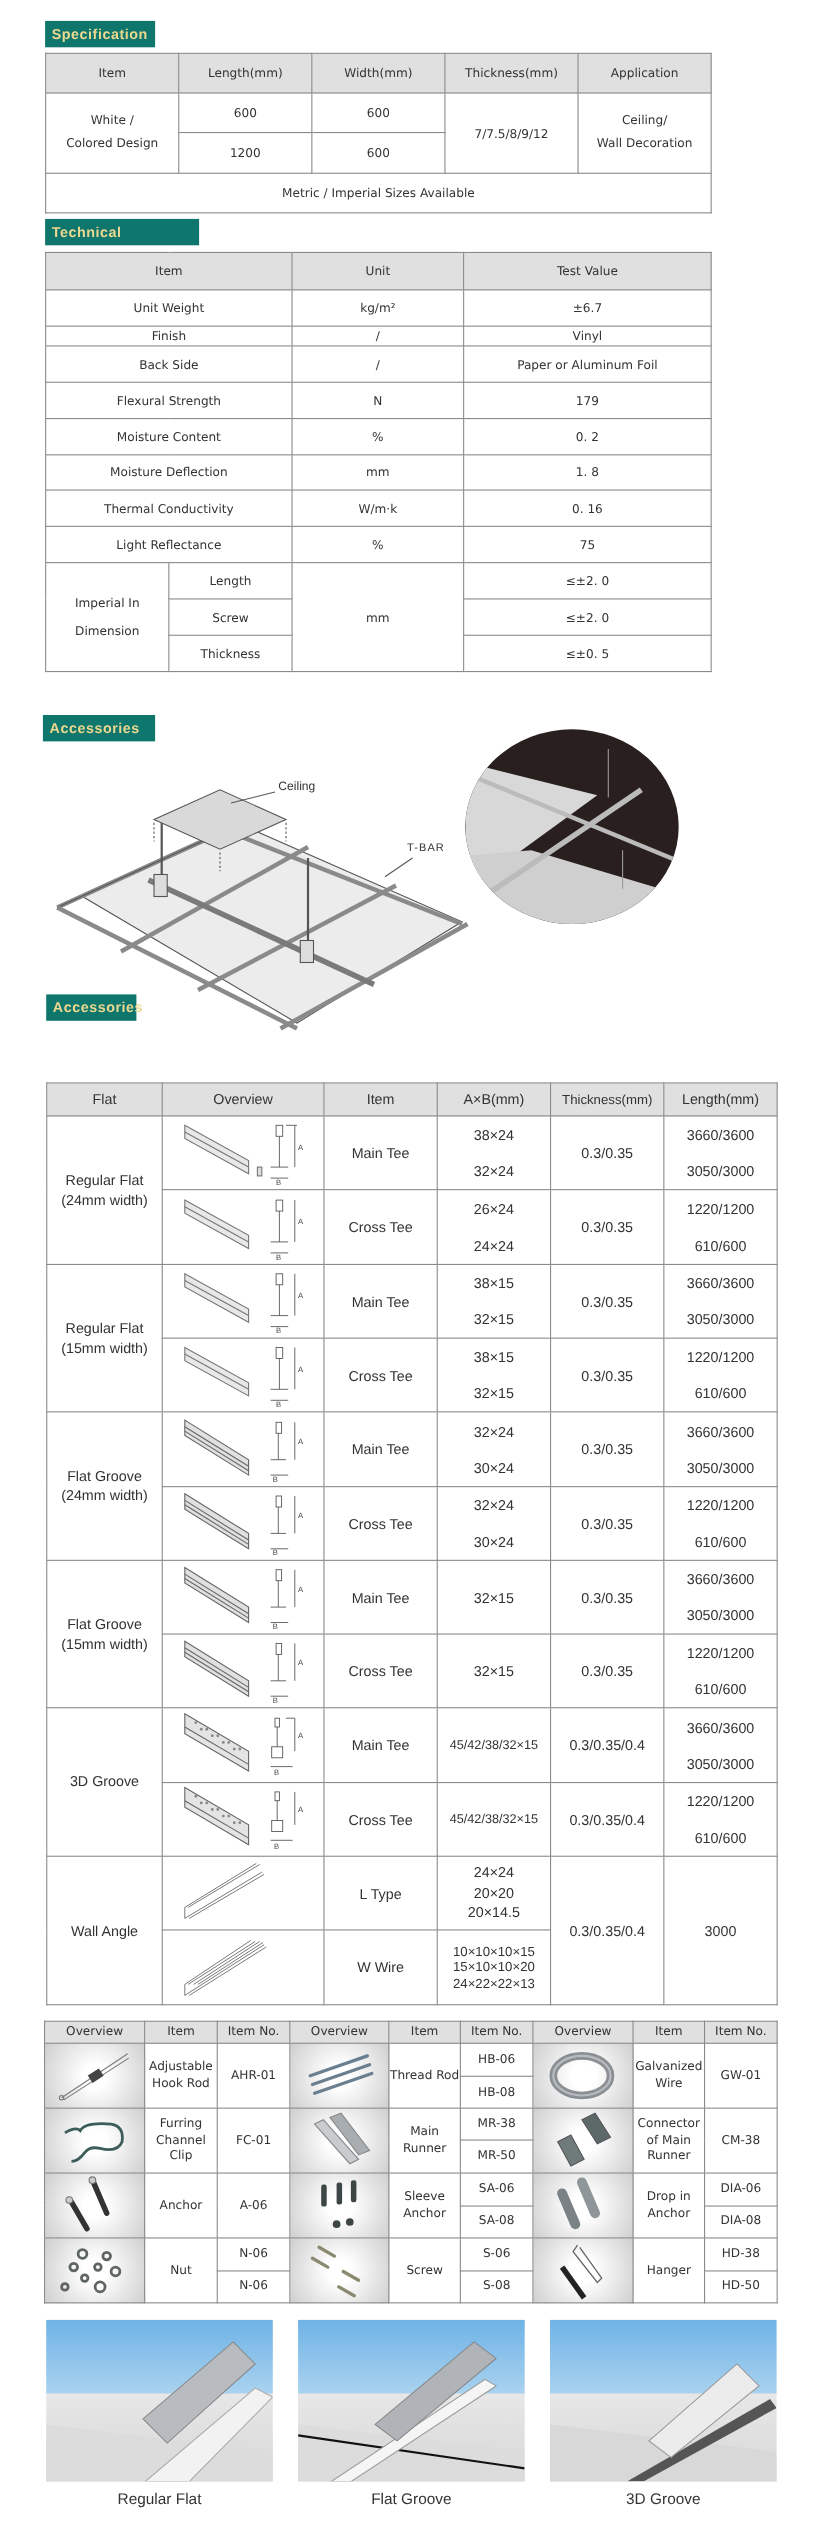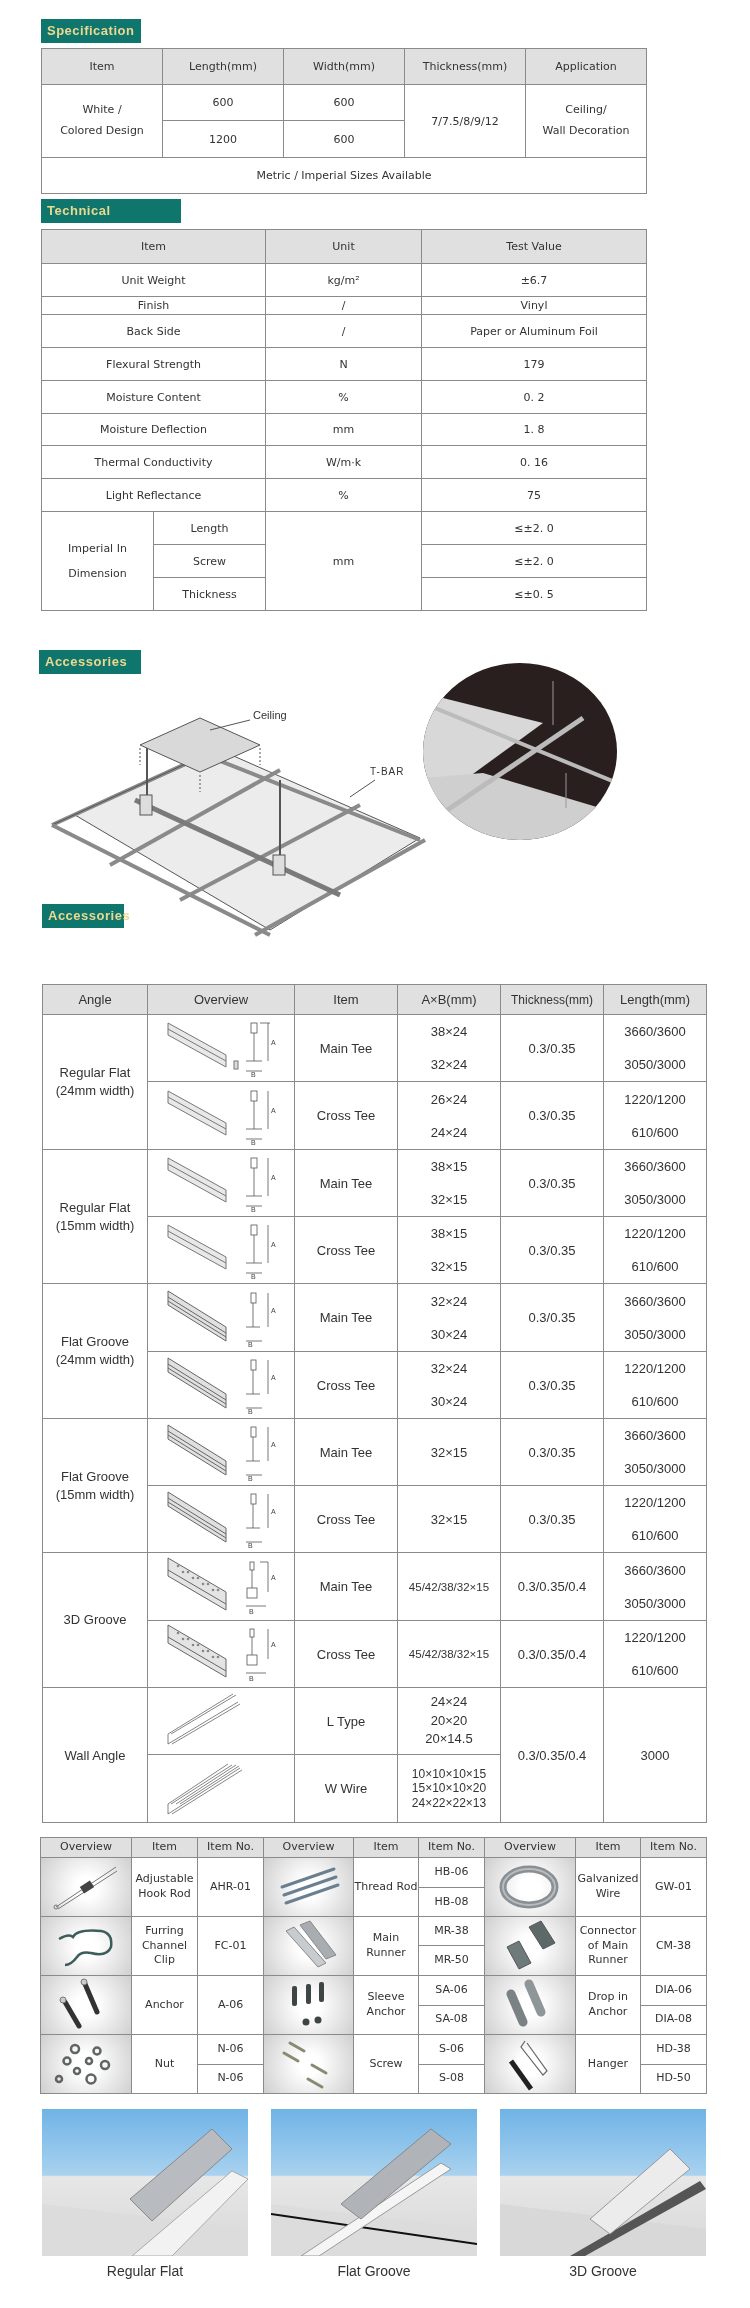--- a/index.html
+++ b/index.html
@@ -192,21 +192,21 @@
   <colgroup>
     <col style="width:105px">
       <col style="width:147px">
       <col style="width:103px">
       <col style="width:103px">
       <col style="width:103px">
       <col style="width:103px">
   </colgroup>
   <tbody>
       <tr style="height:30px">
-    <th>Angle</th>
+    <th>Flat</th>
     <th>Overview</th>
     <th>Item</th>
     <th>A×B(mm)</th>
     <th style="font-size:12px">Thickness(mm)</th>
     <th>Length(mm)</th>
   </tr>
 
   <tr style="height:67px">
     <td rowspan="2" class="txt">
       <div>Regular Flat</div>

